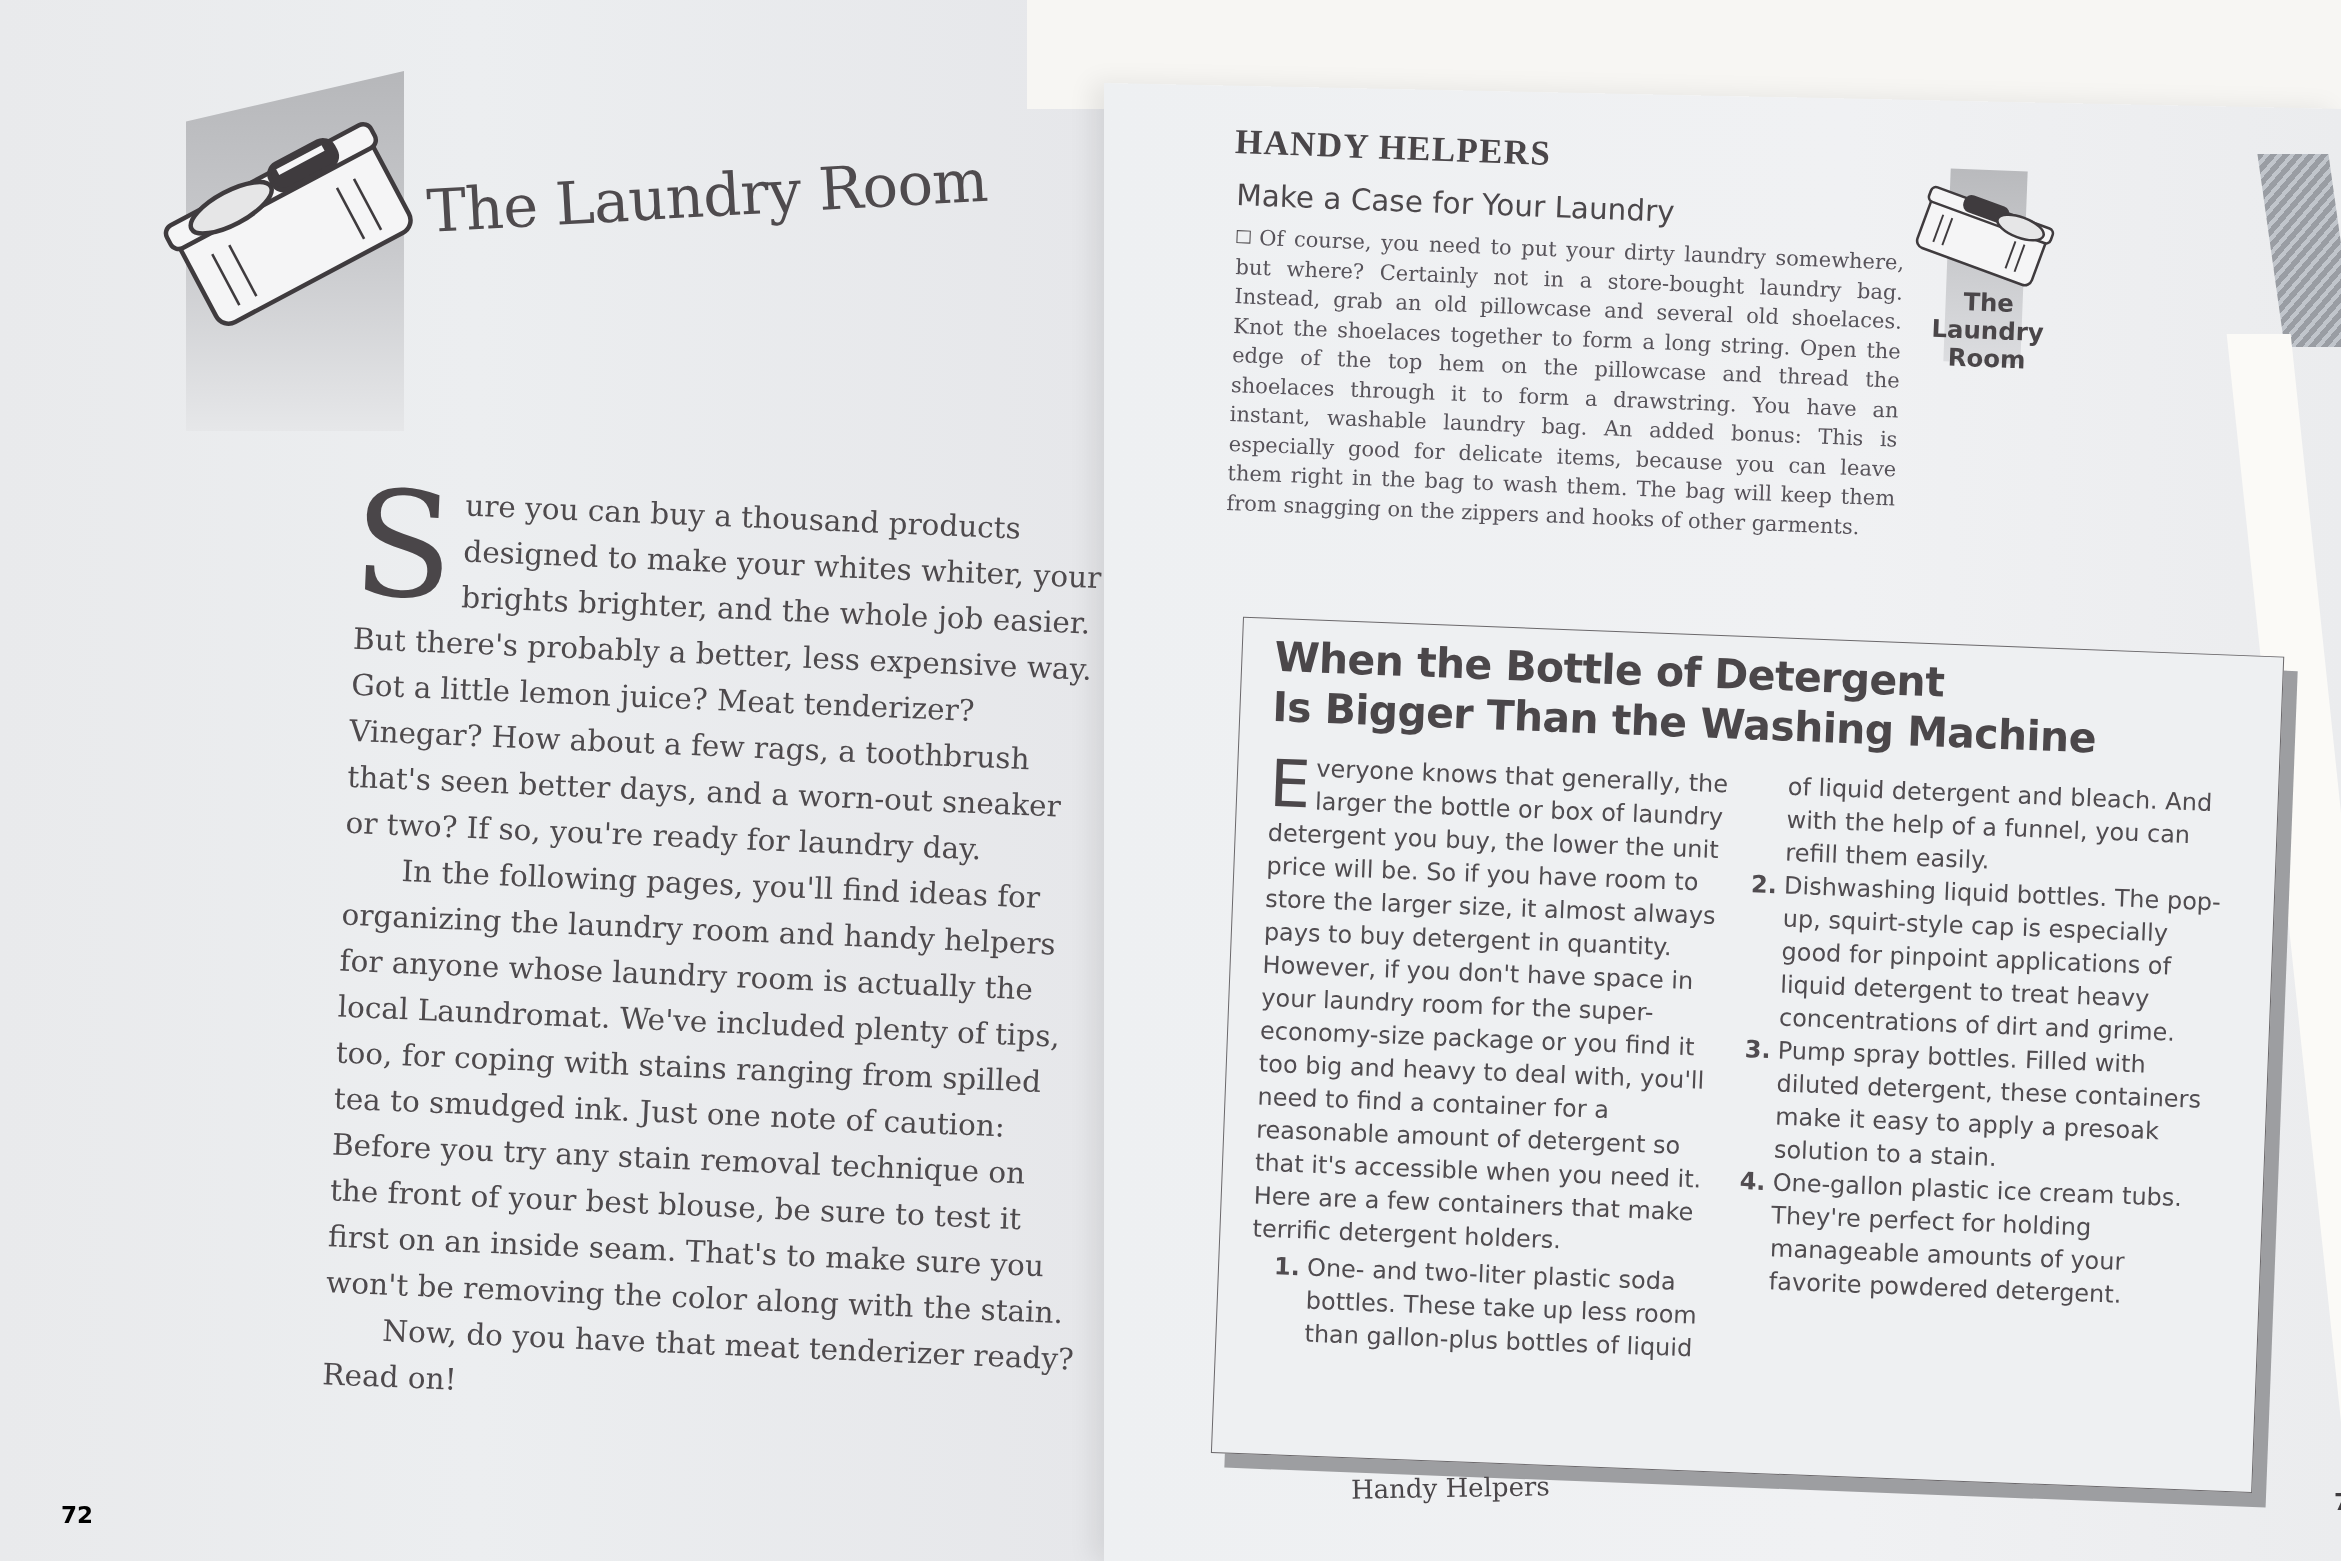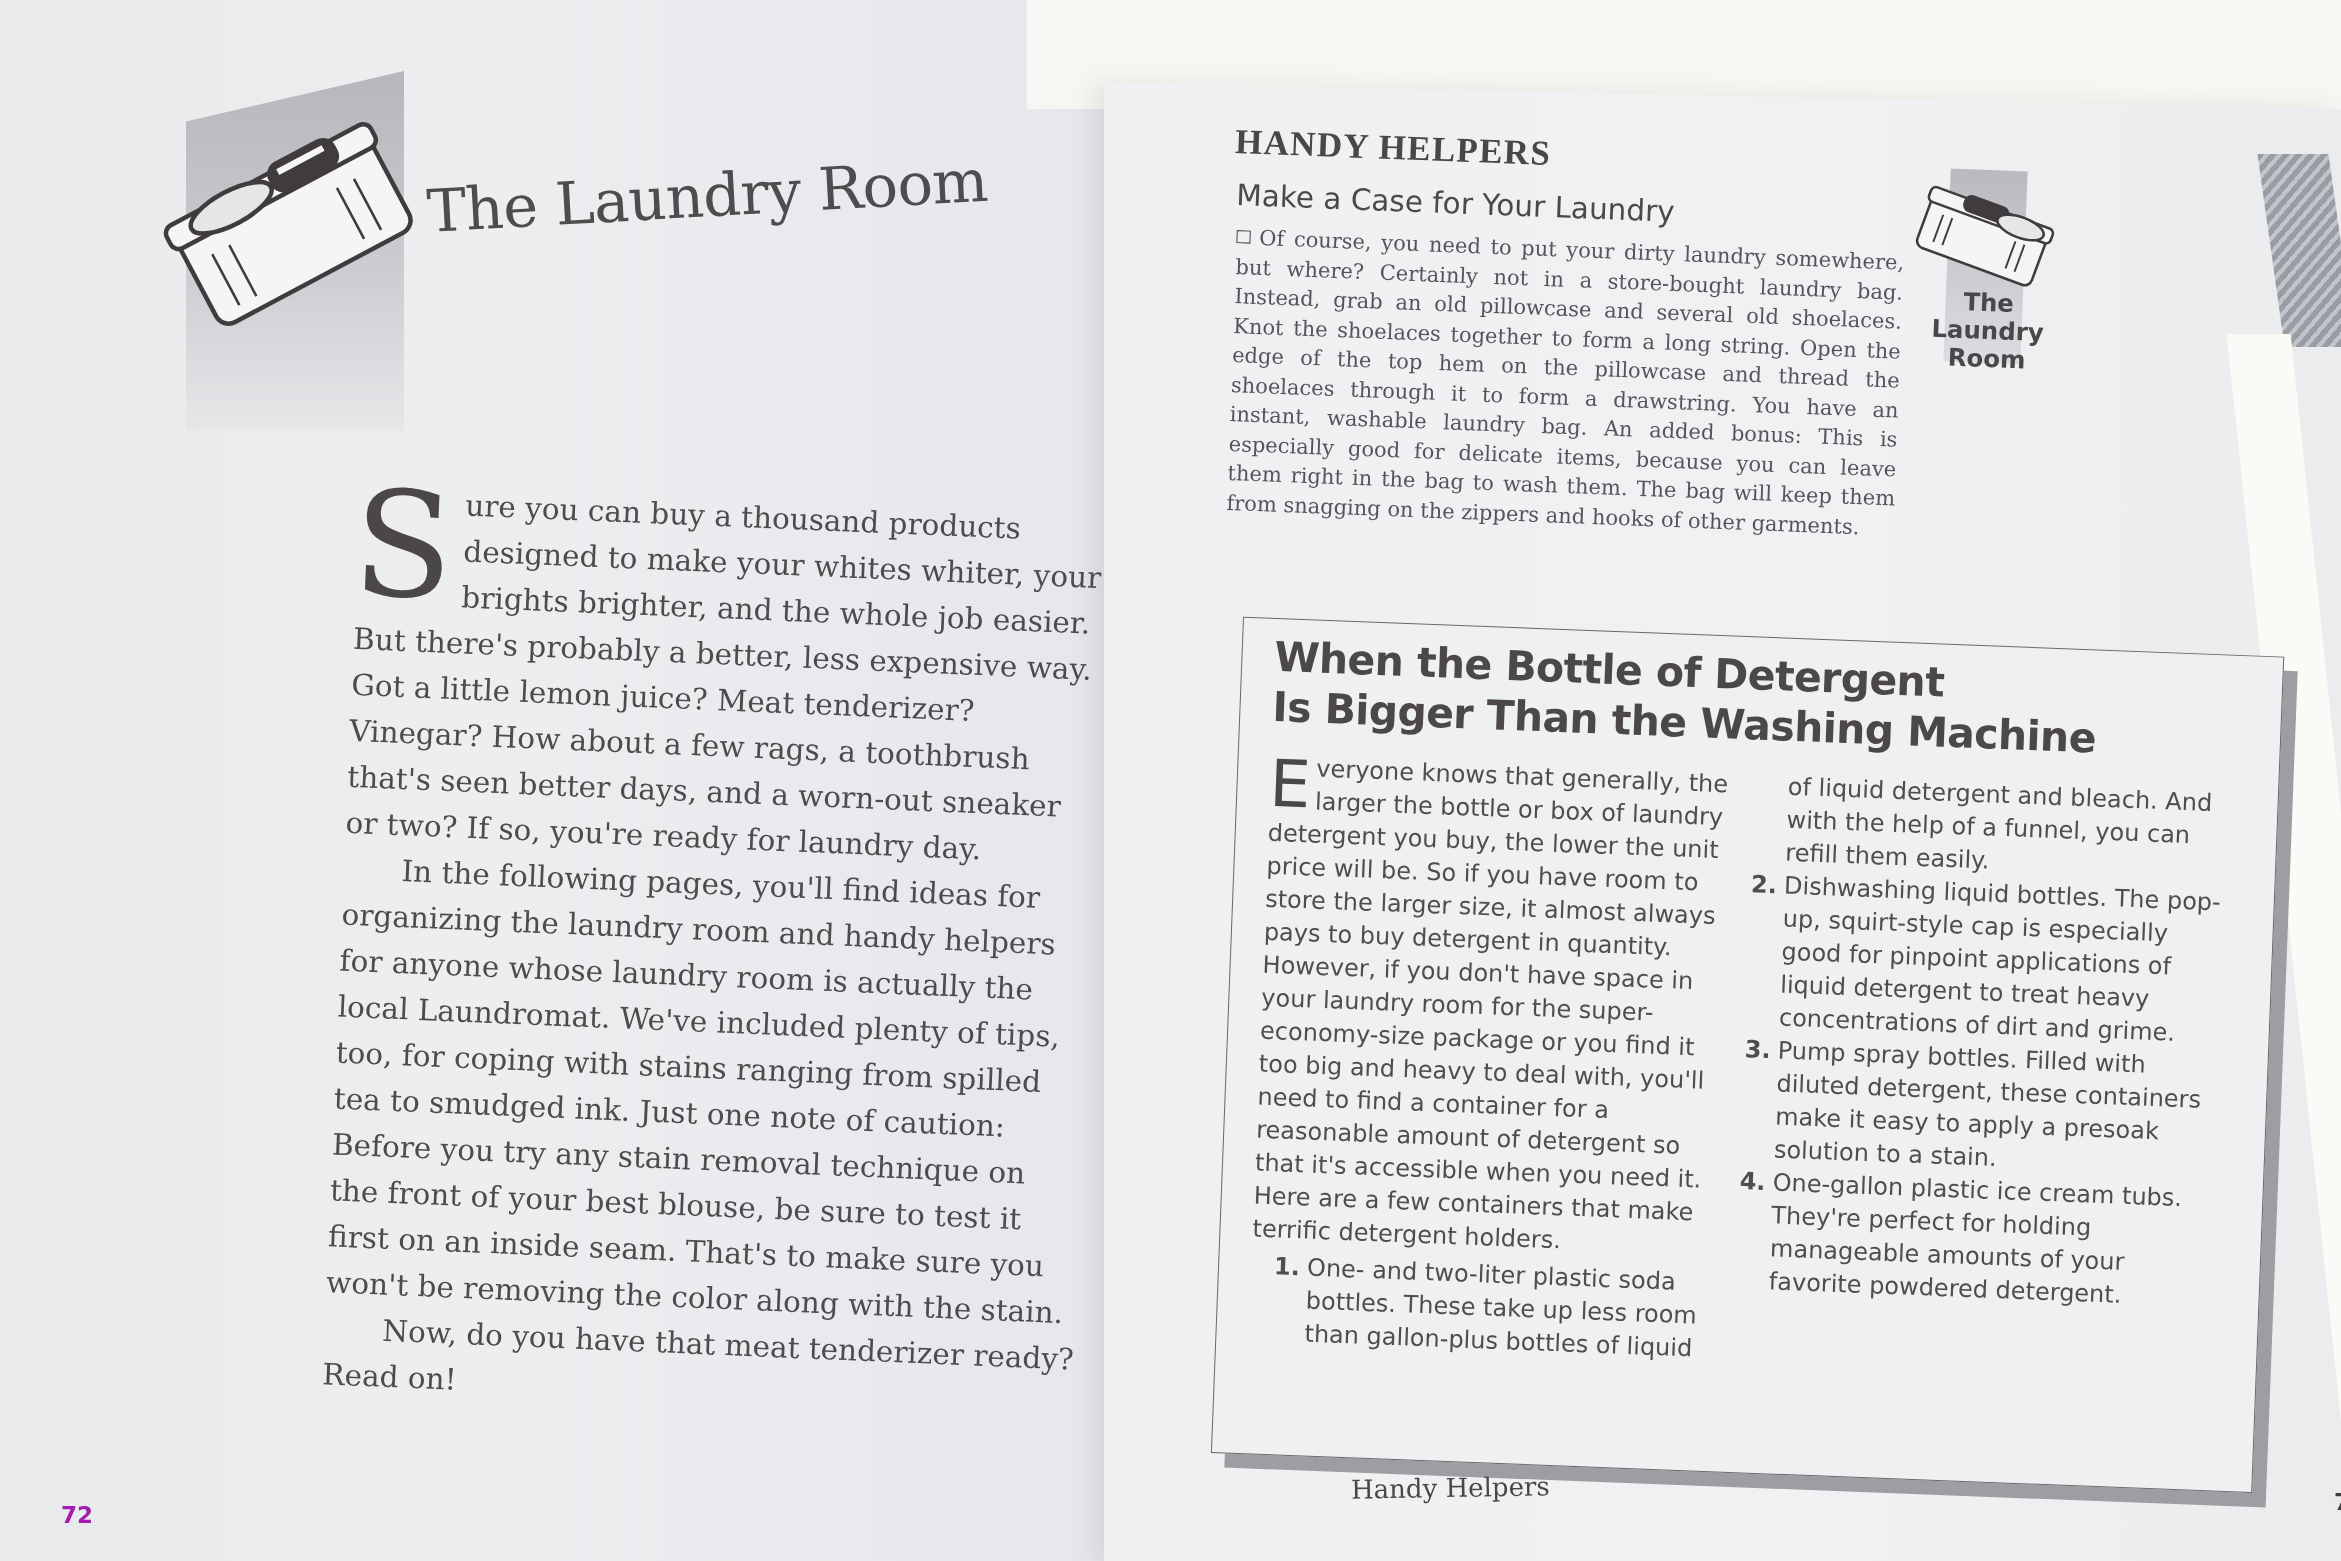--- a/index.html
+++ b/index.html
@@ -56,21 +56,21 @@
     color:#4e4a4d; transform:rotate(2.4deg); transform-origin:0 0;
   }
   .left-body p { margin:0; text-indent:0; }
   .left-body .ind { text-indent:58px; }
   .dropcap {
     float:left; font-size:146px; line-height:122px; margin:3.9px 10.3px 0 -3.9px;
     color:#4a4649; font-family:"DejaVu Serif", serif;
   }
   .page-num-left {
     position:absolute; left:61px; top:1502px;
-    font-family:"DejaVu Sans", sans-serif; font-weight:bold; font-size:23px; color:#a21caf;
+    font-family:"DejaVu Sans", sans-serif; font-weight:bold; font-size:23px; color:#000000;
   }
 
   
   .right-content {
     position:absolute; left:1236px; top:122px; width:1091px; height:1438px;
     transform:rotate(2.2deg); transform-origin:0 0;
   }
   .section-kicker {
     position:absolute; left:0; top:0;
     font-family:"Liberation Serif", serif; font-weight:bold; font-size:35px;

